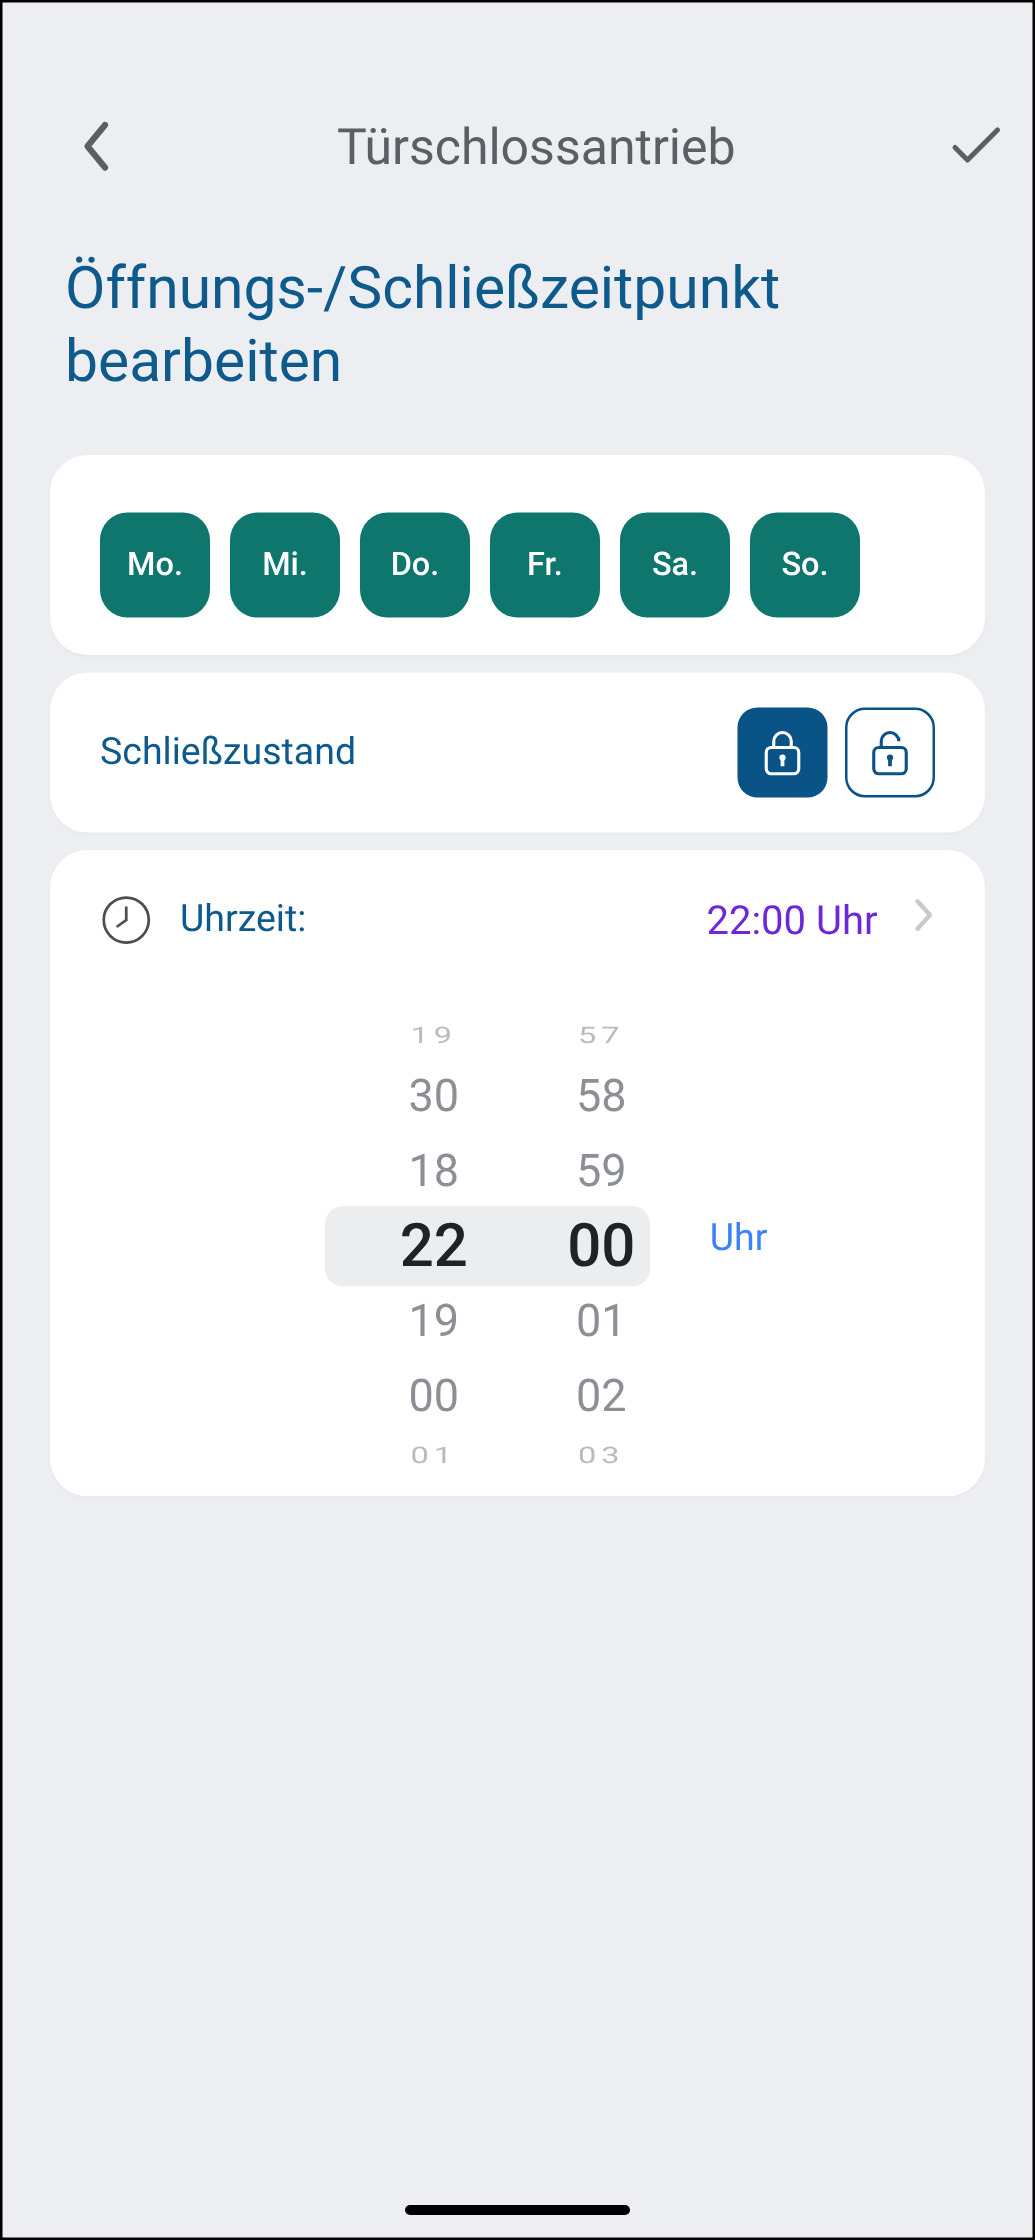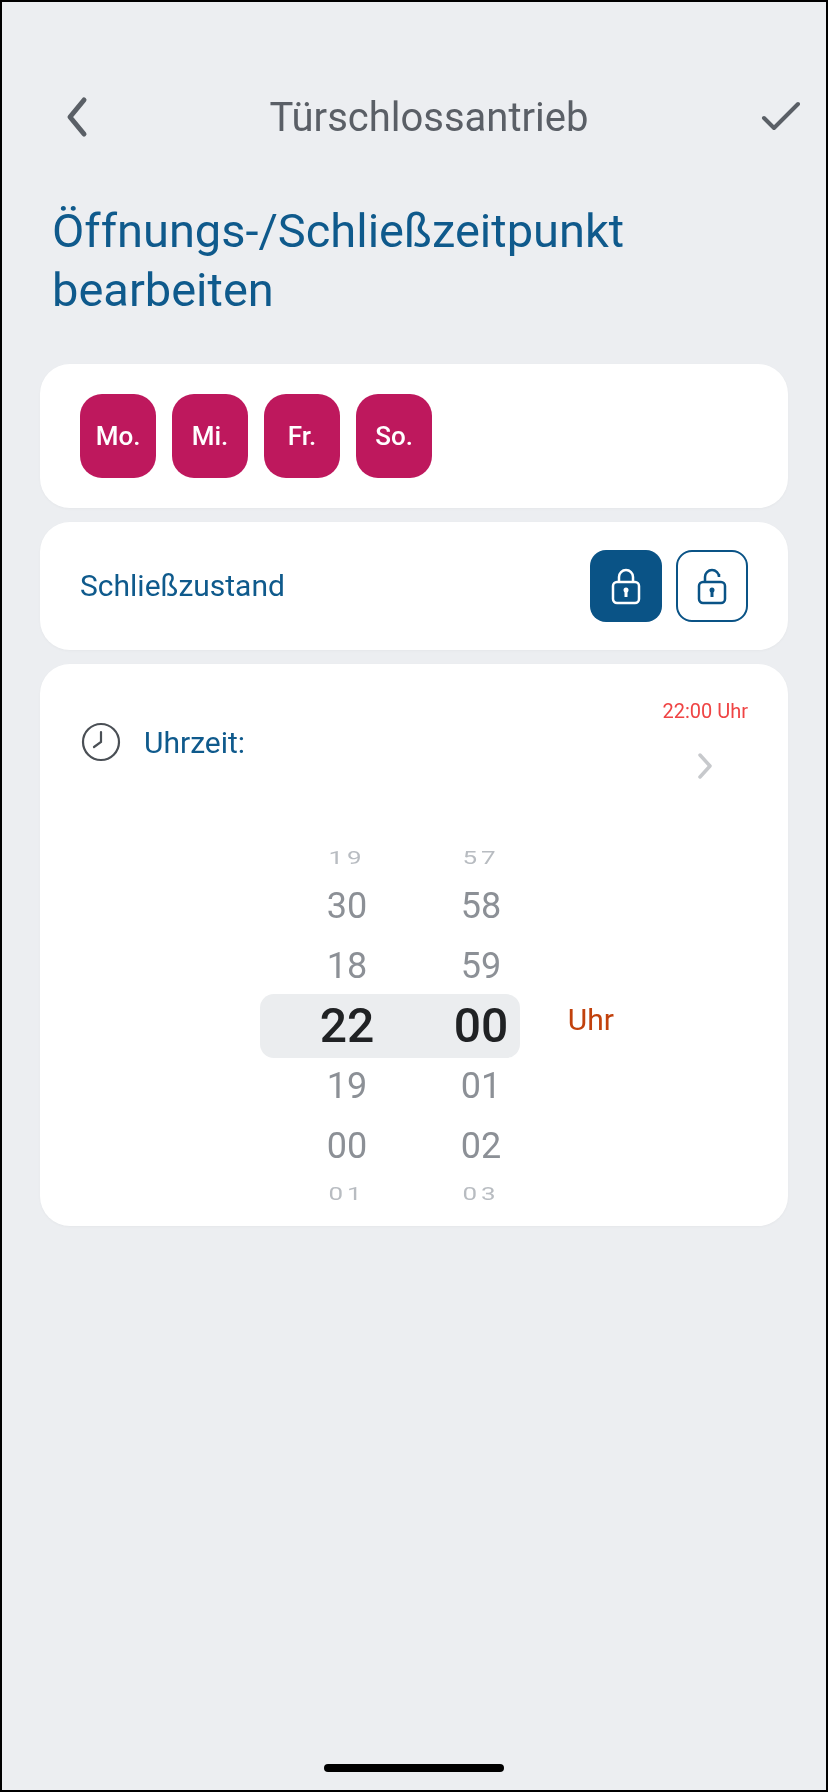--- a/index.html
+++ b/index.html
@@ -45,31 +45,32 @@
     margin: 14px 38px;
     padding: 30px 40px;
     box-shadow: 0 1px 3px rgba(0,0,0,0.03);
   }
   .days-wrap {
     display: flex;
     flex-wrap: wrap;
     gap: 16px;
   }
   .day-chip {
-    width: 76px;
+    width: 88px;
     height: 84px;
-    background: #be185d;
+    background: #0f766e;
     color: #fff;
     border-radius: 22px;
     display: flex;
     align-items: center;
     justify-content: center;
     font-size: 26px;
     font-weight: 500;
     cursor: pointer;
+    margin-top: 16px;
   }
   .lock-card {
     display: flex;
     align-items: center;
     justify-content: space-between;
     padding: 28px 40px;
     gap: 18px;
   }
   .lock-label {
     font-size: 30px;
@@ -107,23 +108,22 @@
     gap: 22px;
   }
   .time-label {
     font-size: 30px;
     color: #0f5a8c;
   }
   .time-right {
     display: flex;
     align-items: center;
     gap: 28px;
-    color: #ef4444;
-    font-size: 20px;
-    flex-direction: column;
+    color: #6d28d9;
+    font-size: 32px;
   }
   .chevron-right { color: #c7c9cc; }
   .picker {
     margin-top: 60px;
     display: flex;
     align-items: center;
     justify-content: center;
     position: relative;
     height: 360px;
   }
@@ -169,21 +169,21 @@
     z-index: 1;
     top: 148px;
     left: 50%;
     transform: translateX(-154px);
   }
   .picker-unit {
     position: absolute;
     right: -78px;
     top: 160px;
     font-size: 30px;
-    color: #c2410c;
+    color: #3b82f6;
     z-index: 3;
   }
   .home-indicator {
     position: absolute;
     bottom: 18px;
     left: 50%;
     transform: translateX(-50%);
     width: 180px;
     height: 8px;
     background: #000;
@@ -206,21 +206,23 @@
       </svg>
   </div>
 </div>
 
 <div class="page-title">Öffnungs-/Schließzeitpunkt bearbeiten</div>
 
 <div class="card">
   <div class="days-wrap" id="days-wrap">
       <div class="day-chip">Mo.</div>
       <div class="day-chip">Mi.</div>
+      <div class="day-chip">Do.</div>
       <div class="day-chip">Fr.</div>
+      <div class="day-chip">Sa.</div>
       <div class="day-chip">So.</div>
     </div>
 </div>
 
 <div class="card lock-card">
   <div class="lock-label">Schließzustand</div>
   <div class="lock-toggle">
     <div class="lock-btn selected">
       <svg width="34" height="40" viewBox="0 0 34 40">
         <rect x="4" y="16" width="26" height="21" rx="4" stroke="#fff" stroke-width="2.5" fill="none"></rect>

